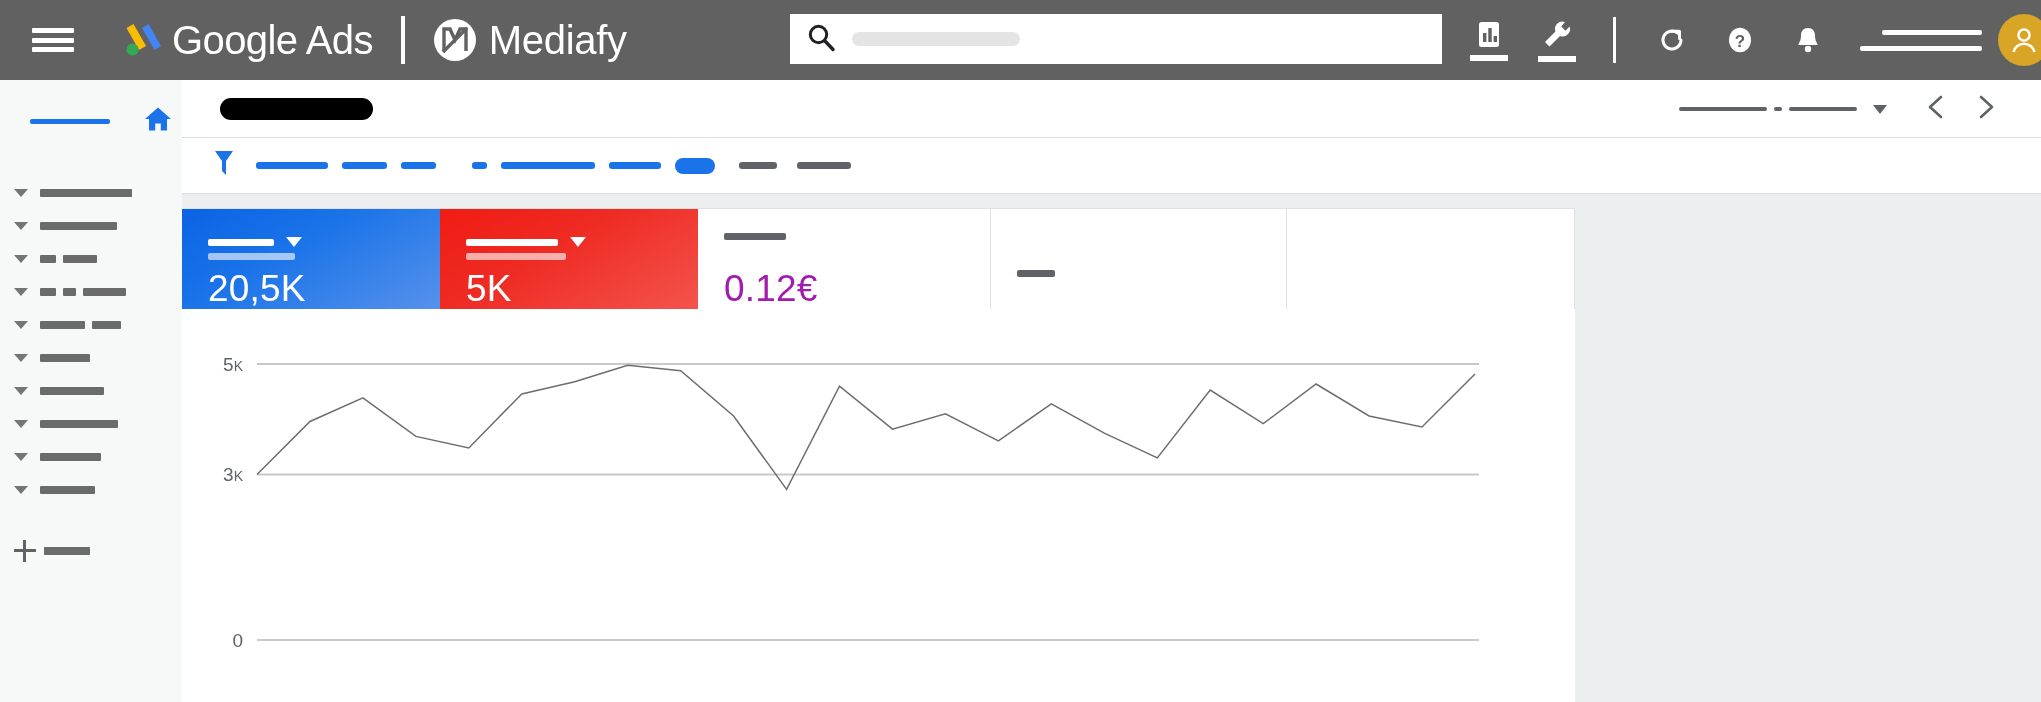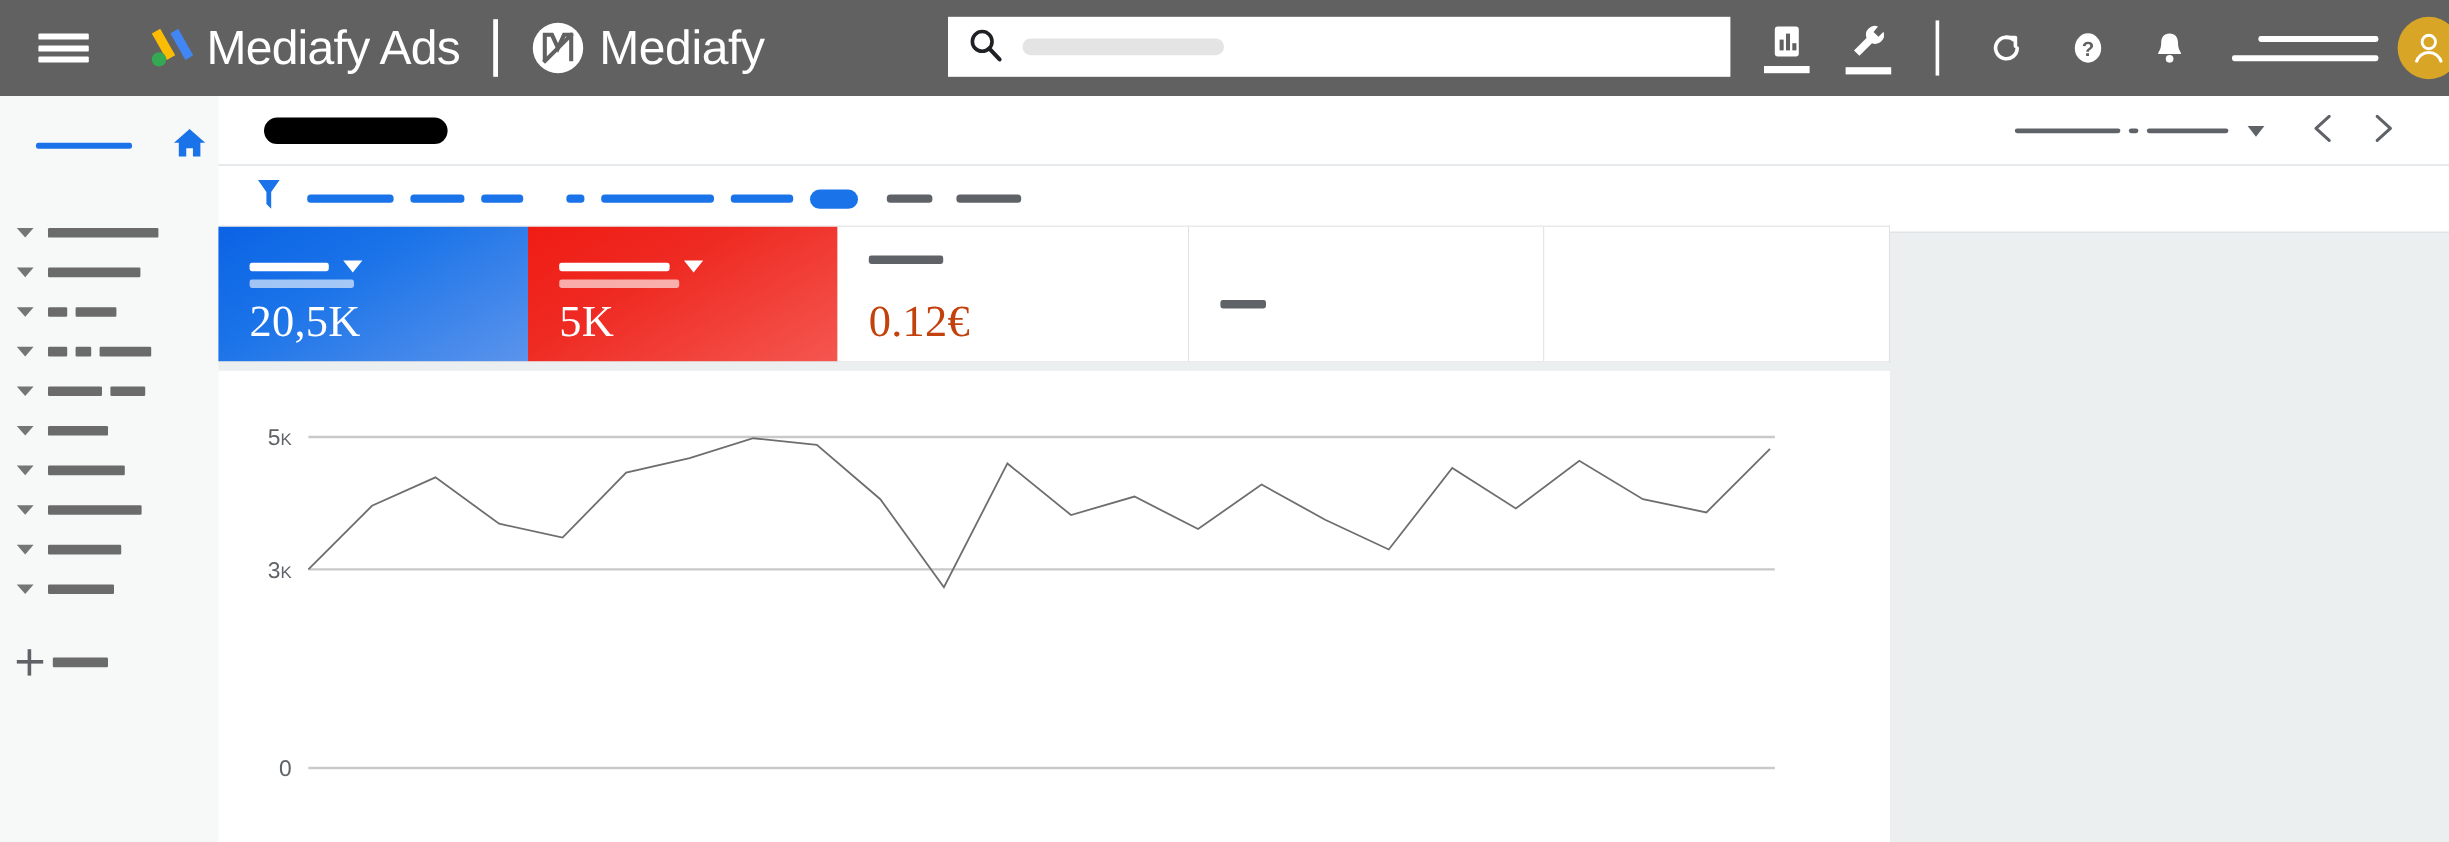--- a/index.html
+++ b/index.html
@@ -105,21 +105,21 @@
 
   .filterbar {
     background:#fff; height: 56px; display:flex; align-items:center;
     border-bottom: 1px solid #dadce0;
   }
   .funnel { margin-left: 32px; margin-right: 22px; }
   .fchip { height: 7px; border-radius: 3px; margin-right: 14px; }
   .fchip.blue { background:#1a73e8; }
   .fchip.grey { background:#5f6368; }
   .fchip.pill { height: 16px; border-radius: 8px; background:#1a73e8; }
-  .cardswrap { position:absolute; left:0; top:108px; width:1393px;font-family:Liberation Serif, serif; }
+  .cardswrap { position:absolute; left:0; top:128px; width:1393px; }
   .card {
     width: 258px; height: 112px; position:relative;
     display:flex; flex-direction:column; justify-content:flex-end;
     padding: 0 0 14px 26px; background:#fff;
     border-right: 1px solid #e0e0e0;
   }
   .card.blue { background: linear-gradient(150deg,#0b63e5 0%, #1a73e8 38%, #5b94ec 100%); border-right:none; }
   .card.red  { background: linear-gradient(150deg,#f01c14 0%, #ee2a22 38%, #f45750 100%); border-right:none; }
   .card.empty { flex: 1; }
   .card-label { display:flex; align-items:center; margin-bottom: 6px; }
@@ -127,21 +127,21 @@
   .card.blue .lbl-redact, .card.red .lbl-redact { background:#fff; }
   .card-sub { height: 7px; border-radius:2px; margin-bottom: 10px; }
   .card.blue .card-sub { background: rgba(255,255,255,0.6); }
   .card.red  .card-sub { background: rgba(255,255,255,0.62); }
   .card .lbl-redact.dark { background:#5f6368; }
   .card-caret {
     width:0;height:0;border-left:8px solid transparent;border-right:8px solid transparent;
     border-top:10px solid #fff; margin-left: 12px;
   }
   .card-value { font-size: 37px; color:#fff; font-weight: 300; letter-spacing: 0.2px; line-height: 1; }
-  .card-value.dark { color:#c2410c; }
+  .card-value.dark { color:#a21caf; }
 
   
   .chartbox { position:absolute; left:0; top: 229px; width: 1393px; height: 393px; background:#fff; }
   .chart-svg { display:block; }
   .ytick { font-size: 19px; fill:#5f6368; font-family:"Liberation Sans", sans-serif; }
   .ytick tspan.k { font-size: 14px; }
 </style>
 </head>
 <body>
 
@@ -154,21 +154,21 @@
   </div>
 
   <div class="brand-block">
     <span class="gads-logo">
       <svg width="46" height="46" viewBox="0 0 46 46">
         <path d="M15.5 7 L28 29 L21 33 L8.5 11 Z" fill="#FBBC04"></path>
         <path d="M30.5 7 L43 29 L36.5 33 L24 11 Z" fill="#4285F4"></path>
         <circle cx="14.5" cy="32.5" r="6" fill="#34A853"></circle>
       </svg>
     </span>
-    <span class="gads-title">Mediafy Ads</span>
+    <span class="gads-title">Google Ads</span>
   </div>
 
   <div class="vert-divider"></div>
 
   <div class="mediafy-block">
     <span class="mediafy-mark">
       <svg width="44" height="44" viewBox="0 0 44 44">
         <circle cx="22" cy="22" r="21" fill="#fff"></circle>
         <path d="M11 33 L11 11 L17 11 L22 22 L27 11 L33 11 L33 33" fill="none" stroke="#616161" stroke-width="3.4"></path>
         <path d="M10 34 L34 10" stroke="#616161" stroke-width="3.4" fill="none"></path>

